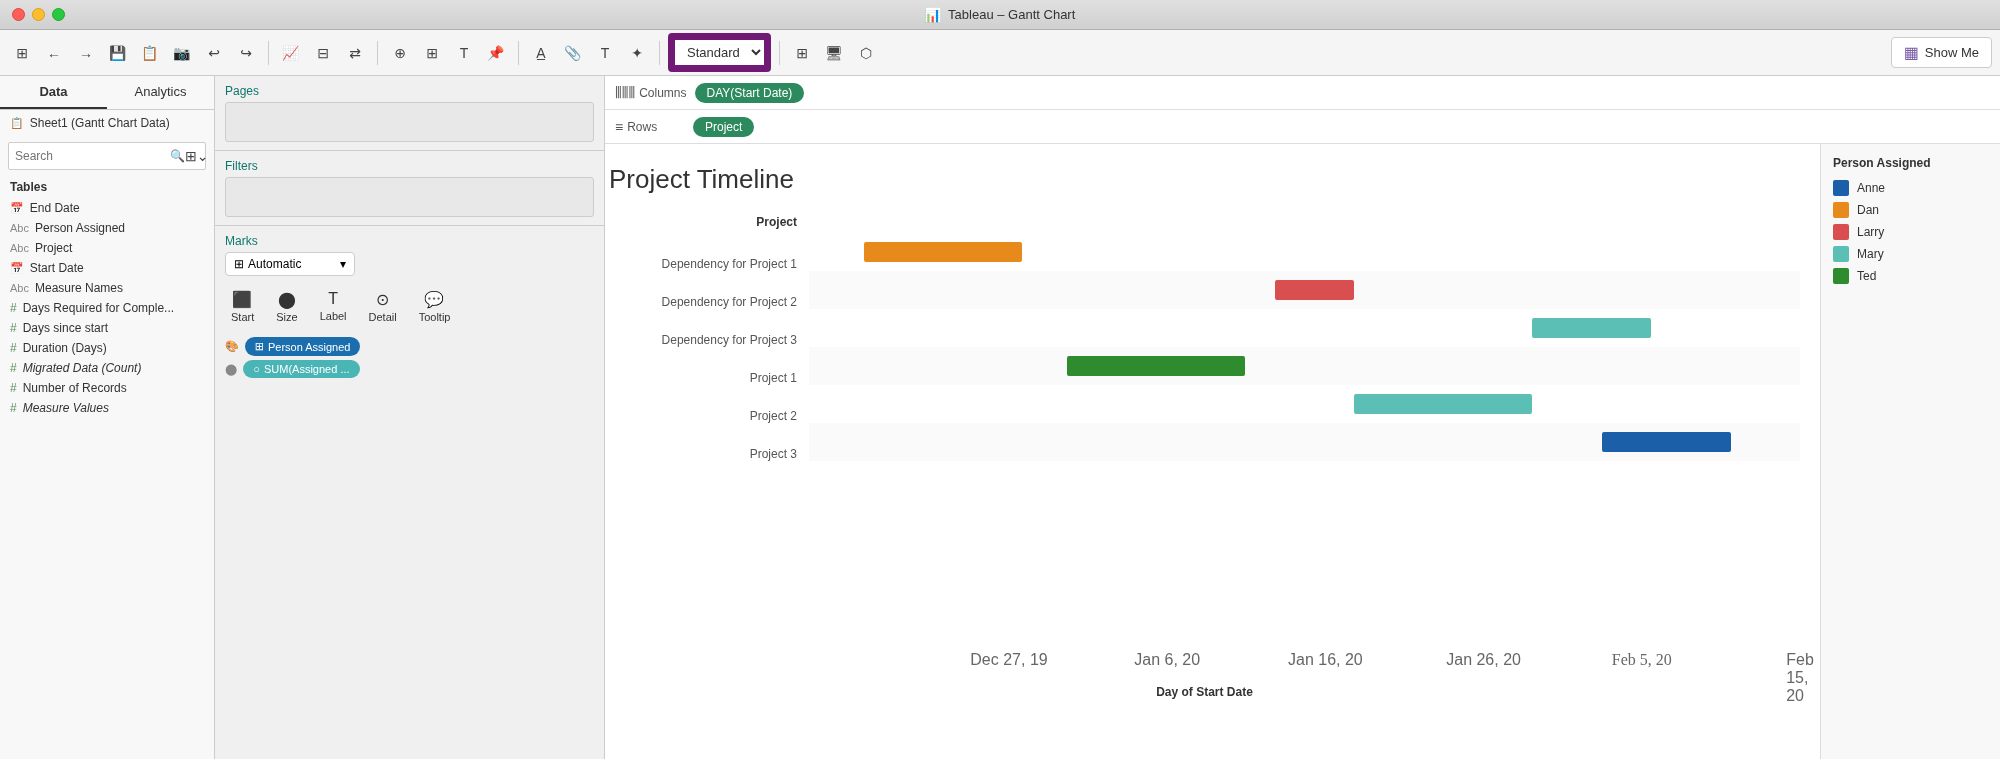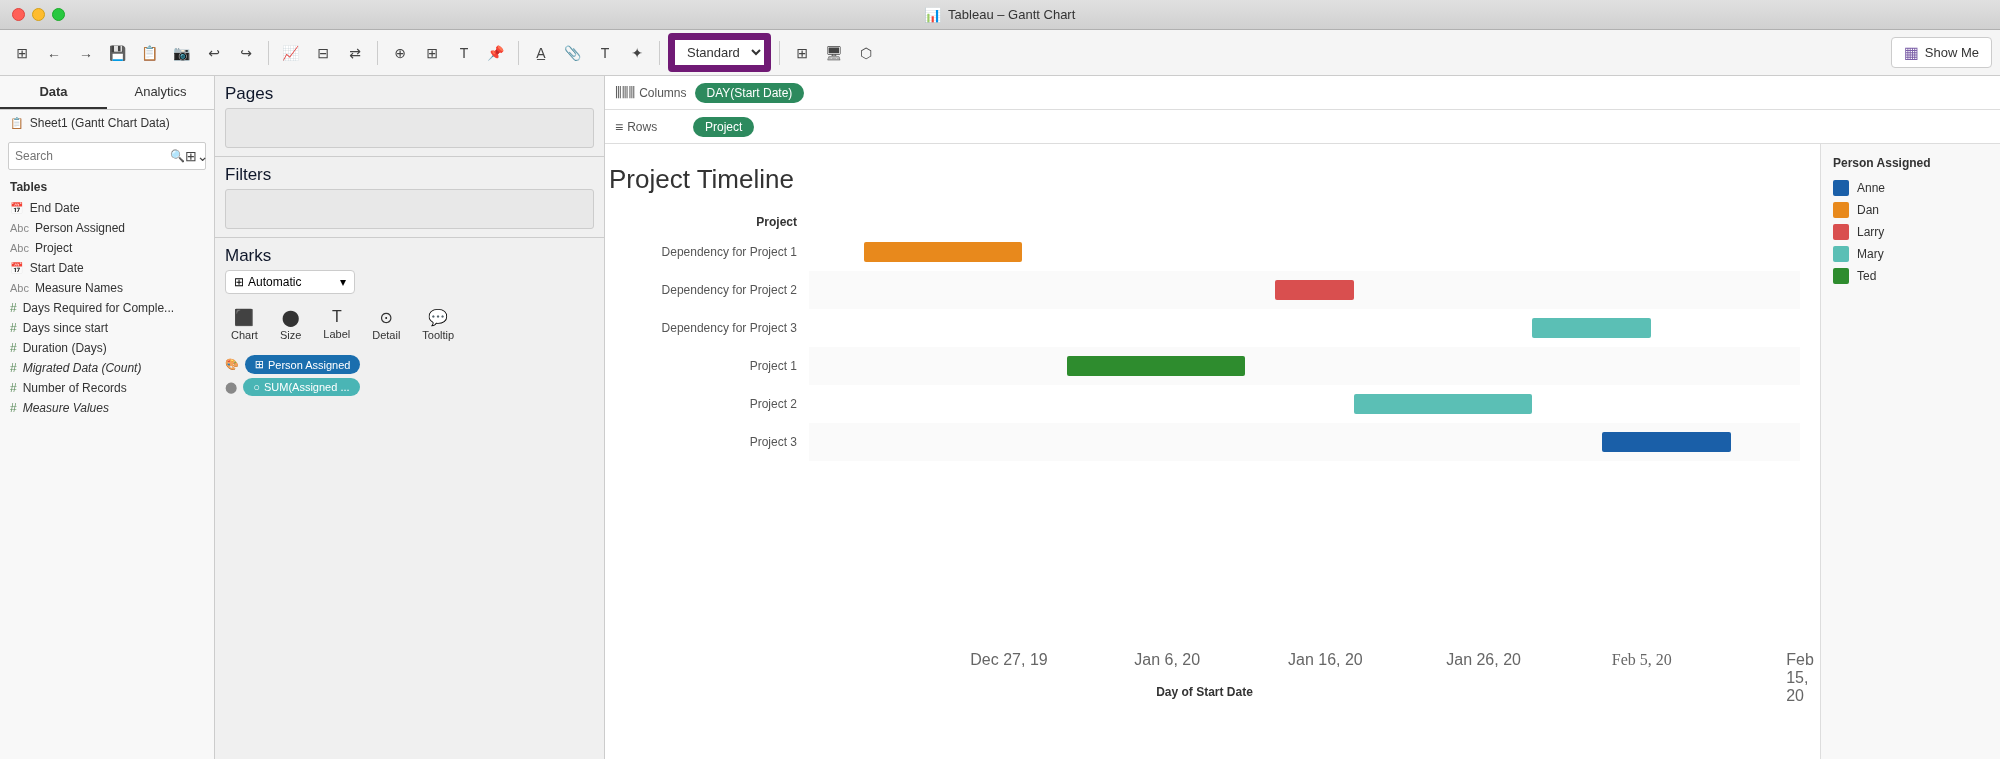--- a/index.html
+++ b/index.html
@@ -152,22 +152,22 @@
       background: #f0f0f0;
       border-right: 1px solid #ccc;
       display: flex;
       flex-direction: column;
     }
     .pages-section {
       padding: 8px 10px;
       border-bottom: 1px solid #ccc;
     }
     .section-label {
-      font-size: 17px;
-      color: #0f172a;
+      font-size: 12px;
+      color: #0f766e;
       margin-bottom: 4px;
     }
     .section-area {
       min-height: 40px;
       background: #e8e8e8;
       border: 1px solid #ccc;
       border-radius: 3px;
     }
     .filters-section {
       padding: 8px 10px;
@@ -303,21 +303,21 @@
       font-size: 12px;
       font-weight: 700;
       color: #333;
     }
     .gantt-chart-col {
       flex: 1;
       position: relative;
     }
     .gantt-row {
       display: flex;
-      align-items: center;
+      align-items: flex-end;
       height: 38px;
     }
     .gantt-row-label {
       width: 200px;
       text-align: right;
       padding-right: 12px;
       font-size: 12px;
       color: #555;
       white-space: nowrap;
     }
@@ -516,21 +516,21 @@
       <div class="marks-type-row">
         <div class="marks-dropdown">
           <span>⊞</span>
           <span>Automatic</span>
           <span style="margin-left:auto;">▾</span>
         </div>
       </div>
       <div class="marks-icons-row">
         <div class="mark-btn">
           <span class="mark-btn-icon">⬛</span>
-          <span>Chart</span>
+          <span>Start</span>
         </div>
         <div class="mark-btn">
           <span class="mark-btn-icon">⬤</span>
           <span>Size</span>
         </div>
         <div class="mark-btn">
           <span class="mark-btn-icon">T</span>
           <span>Label</span>
         </div>
         <div class="mark-btn">

